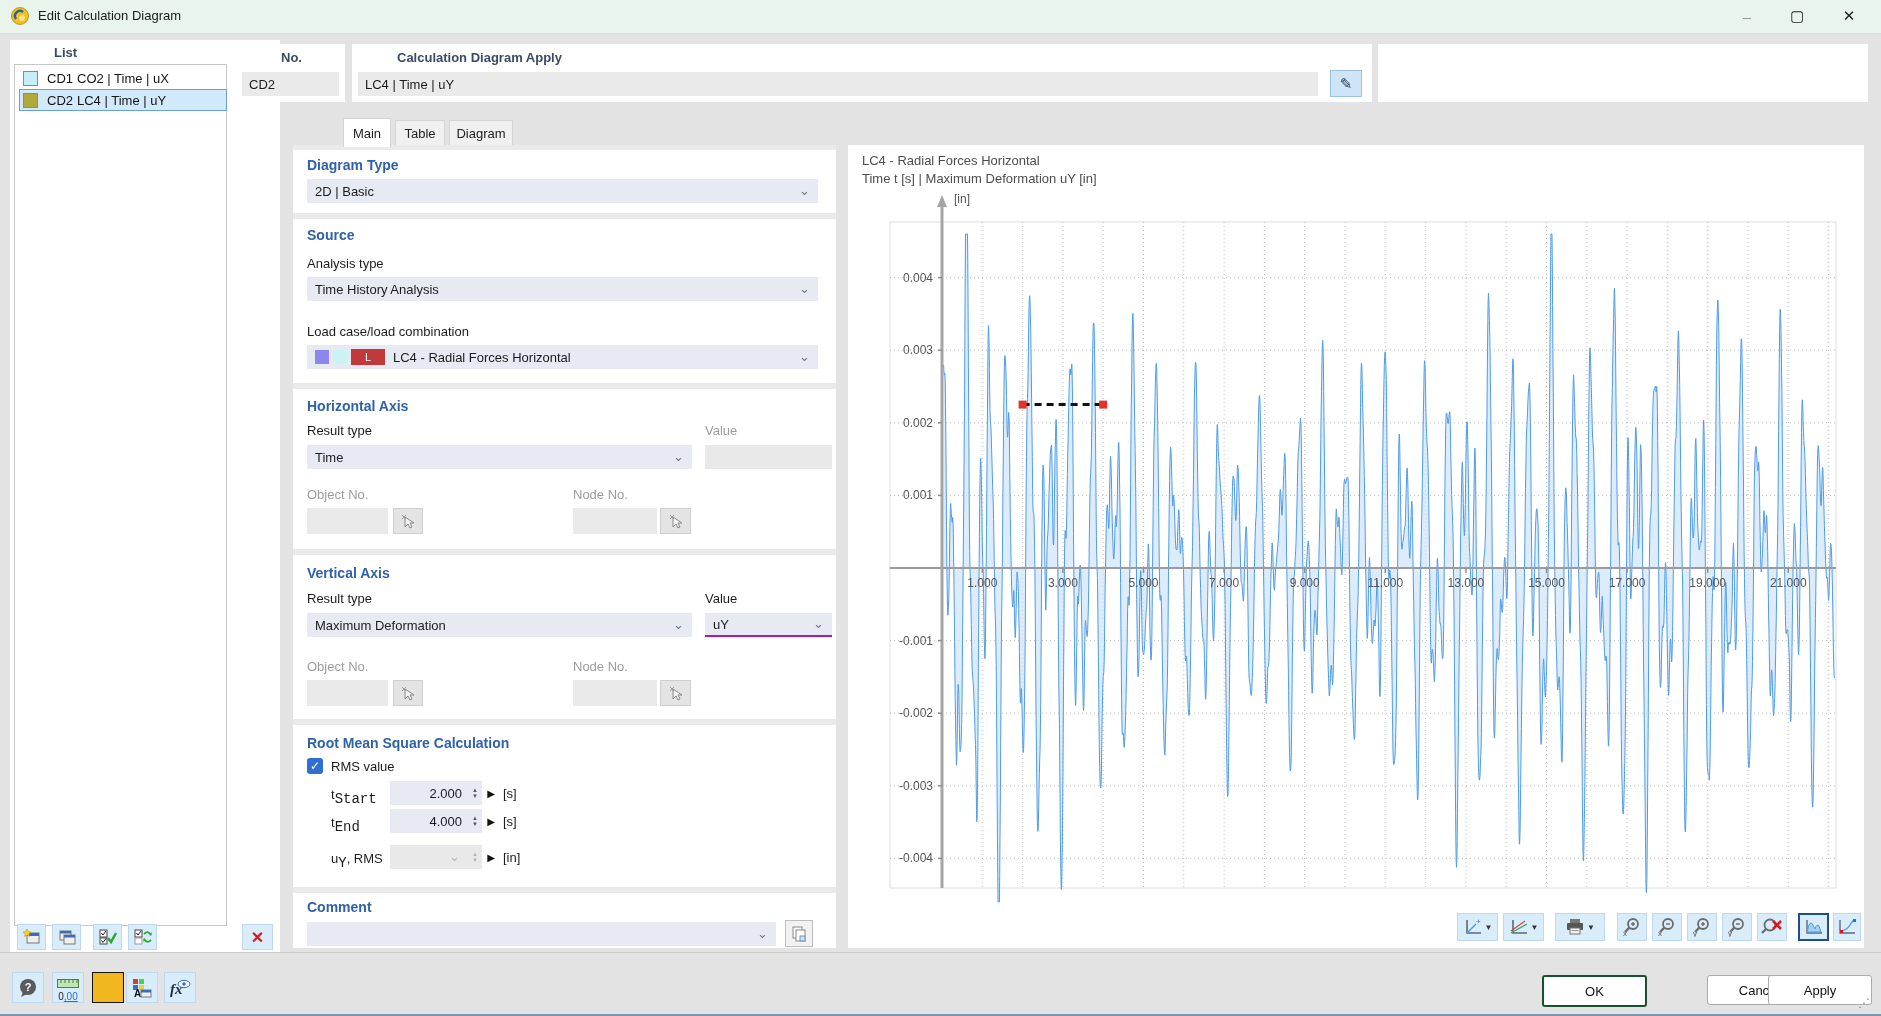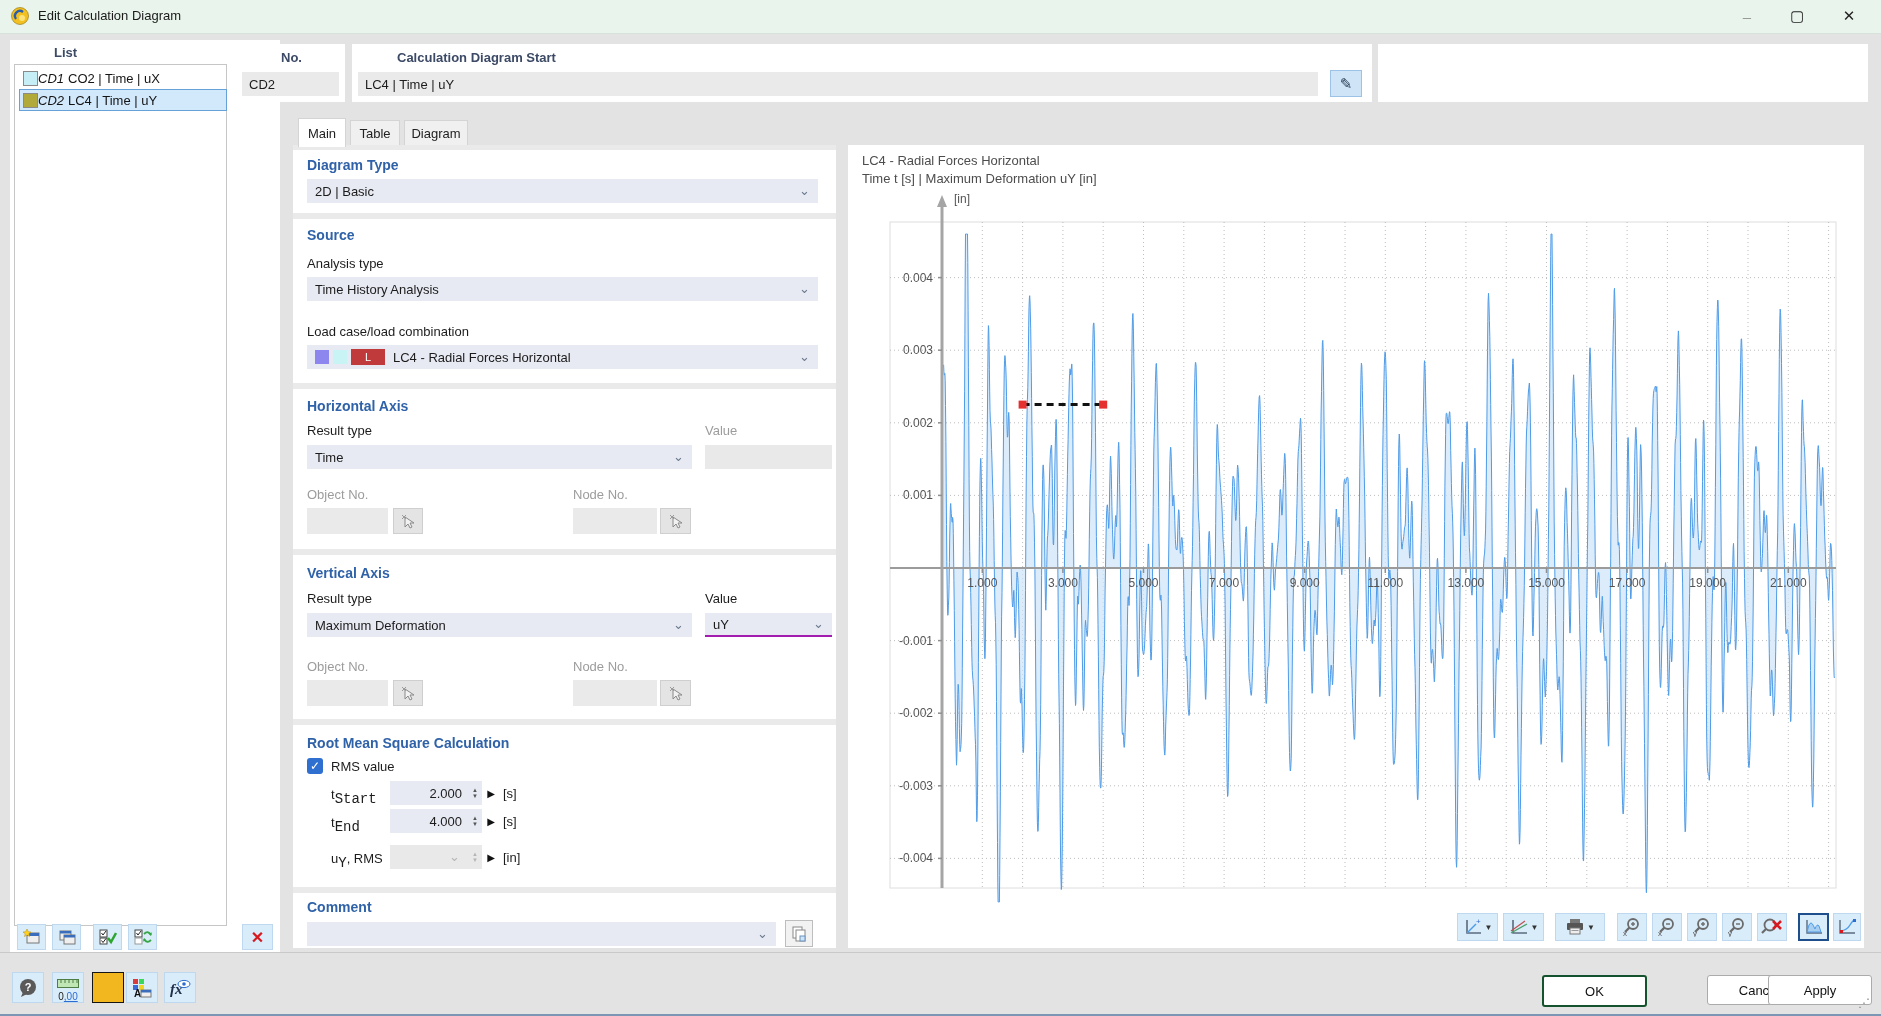--- a/index.html
+++ b/index.html
@@ -19,26 +19,26 @@
   .lbl.dis{color:#9c9c9c;}
   .input{background:#eaeaea;font-size:13px;color:#1c1c1c;display:flex;align-items:center;padding:0 7px;box-sizing:border-box;}
   .dd{background:#e7e9f3;font-size:13px;color:#1c1c1c;display:flex;align-items:center;padding:0 8px;box-sizing:border-box;justify-content:flex-end;}
   .dd .chev{margin-left:auto;color:#6b7a8d;font-size:13px;line-height:10px;}
   .dd.disabled{background:#e9e9e9;color:#9c9c9c;}
   .focused{border-bottom:2px solid #a21caf;}
   
   .listrow{position:absolute;left:5px;width:206px;height:20px;display:flex;align-items:center;font-size:13px;color:#141414;}
   .listrow.sel{background:#d2e9fc;outline:1px solid #66a1d8;}
   .swatch{width:13px;height:13px;border:1px solid #8a8a8a;margin-left:3px;}
-  .rowid{width:30px;font-style:italic;}
+  .rowid{margin-left:9px;width:30px;}
   .toolbtn{position:absolute;height:26px;background:#d9ecfa;border:1px solid #bed9ef;display:flex;
            align-items:center;justify-content:center;box-sizing:border-box;cursor:pointer;}
   
   .tab{position:absolute;height:26px;top:120px;background:#f0f0f0;border:1px solid #d4d4d4;display:flex;
-       align-items:center;justify-content:center;font-size:13px;color:#222;box-sizing:border-box;cursor:pointer;}
+       align-items:center;justify-content:center;font-size:13px;color:#222;box-sizing:border-box;cursor:pointer;margin-left:45px;}
   .tab.active{top:118px;height:29px;background:#ffffff;border-bottom:none;z-index:3;}
   
   .sect{position:absolute;left:0;width:543px;background:#ffffff;}
   .spin{display:flex;flex-direction:column;justify-content:center;width:14px;height:24px;background:#e7e9f3;
         color:#555;font-size:6px;line-height:6px;text-align:center;}
   .spin.dis{background:#e9e9e9;color:#b5b5b5;}
   .applyarrow{width:12px;display:flex;align-items:center;justify-content:center;font-size:10px;color:#111;}
   .unit{font-size:13px;color:#1c1c1c;}
   .checkbox{width:16px;height:16px;background:#2e6fd0;border-radius:3px;color:#fff;font-size:12px;
             display:flex;align-items:center;justify-content:center;}
@@ -130,21 +130,21 @@
       <span>✕</span>
     </div>
   </div>
 
   <div class="abs panel" style="left:236px;top:44px;width:109px;height:58px">
     <div class="abs caption" style="left:7px;top:6px">No.</div>
     <div class="abs input" style="left:6px;top:28px;width:97px;height:24px">CD2</div>
   </div>
 
   <div class="abs panel" style="left:352px;top:44px;width:1020px;height:58px">
-    <div class="abs caption" style="left:7px;top:6px">Calculation Diagram Start</div>
+    <div class="abs caption" style="left:7px;top:6px">Calculation Diagram Apply</div>
     <div class="abs input" style="left:6px;top:28px;width:960px;height:24px">LC4 | Time | uY</div>
     <div class="abs" style="left:978px;top:26px;width:32px;height:27px;background:#cfe4f7;border:1px solid #9cc2e5;
          display:flex;align-items:center;justify-content:center;font-size:15px;color:#2a3c55;box-sizing:border-box;cursor:pointer">
       <span>✎</span>
     </div>
   </div>
 
   <div class="abs panel" style="left:1378px;top:44px;width:490px;height:58px"></div>
 
   <div class="tab active" style="left:298px;width:48px">Main</div>

